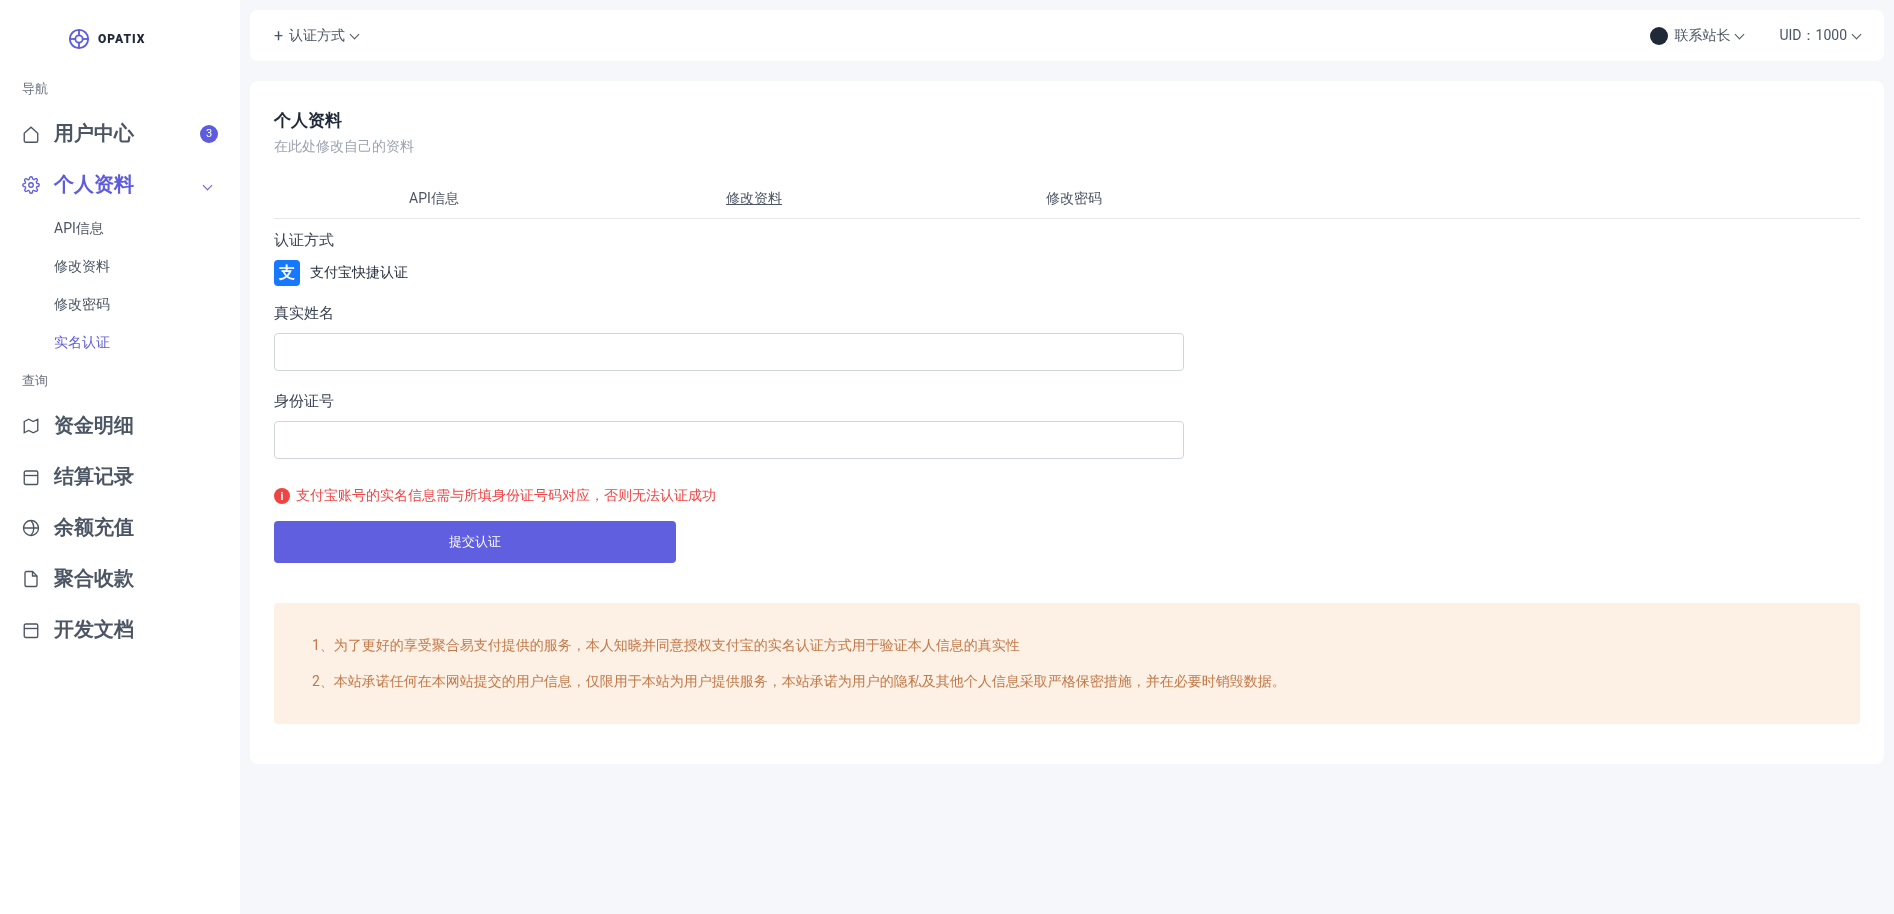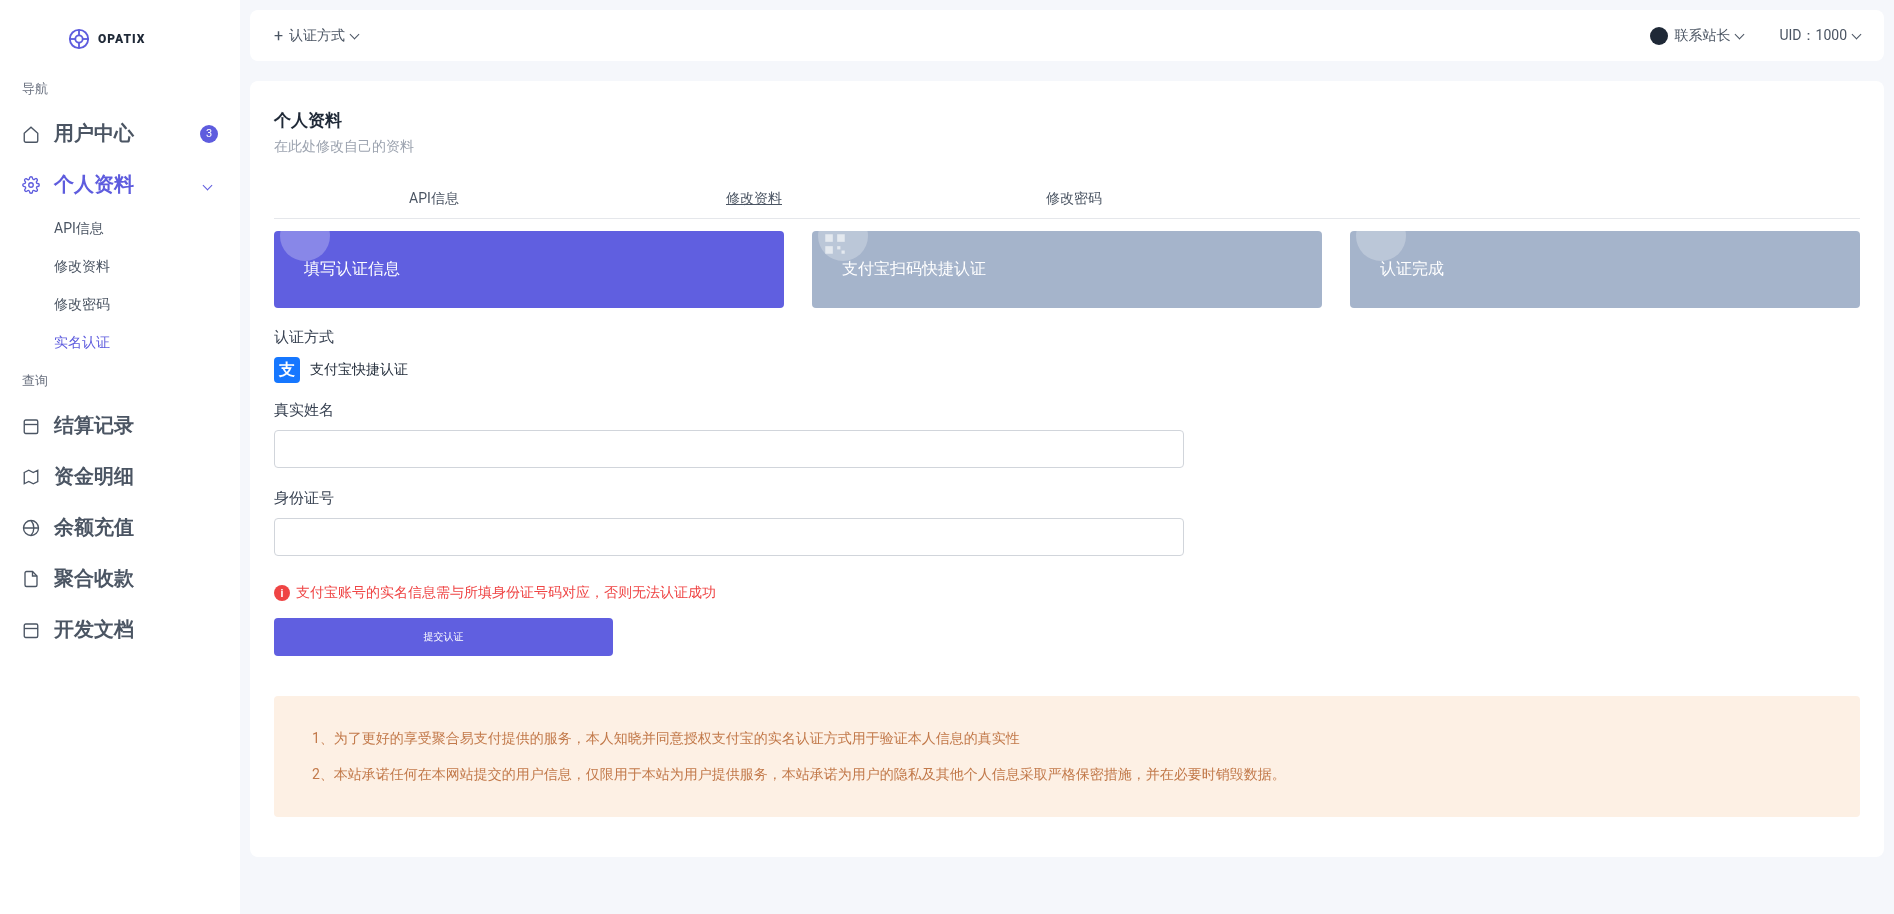--- a/index.html
+++ b/index.html
@@ -256,23 +256,23 @@
       justify-content: center;
       font-size: 11px;
       font-weight: 700;
     }
     
     .submit-btn {
       background: #605fe0;
       color: #fff;
       border: none;
       padding: 12px 0;
-      width: 339px;
+      width: 402px;
       border-radius: 4px;
-      font-size: 10px;
+      font-size: 13px;
       cursor: pointer;
     }
     
     
     .notice {
       margin-top: 40px;
       background: #fdf0e4;
       border-radius: 4px;
       padding: 24px 38px;
       color: #c2794a;
@@ -338,34 +338,34 @@
     <div class="sub-item">修改密码</div>
     <div class="sub-item active">实名认证</div>
   </div>
 
   <div class="nav-section-title">查询</div>
 
 
   <div class="nav-item">
     <span class="icon-slot">
       <svg width="18" height="18" viewBox="0 0 24 24" fill="none" stroke="currentColor" stroke-width="1.8">
+          <polygon points="3 6 9 3 15 6 21 3 21 18 15 21 9 18 3 21"></polygon>
+        </svg>
+    </span>
+    <span class="label">资金明细</span>
+  </div>
+
+  <div class="nav-item">
+    <span class="icon-slot">
+      <svg width="18" height="18" viewBox="0 0 24 24" fill="none" stroke="currentColor" stroke-width="1.8">
           <rect x="3" y="4" width="18" height="18" rx="2"></rect>
           <line x1="3" y1="10" x2="21" y2="10"></line>
         </svg>
     </span>
     <span class="label">结算记录</span>
-  </div>
-
-  <div class="nav-item">
-    <span class="icon-slot">
-      <svg width="18" height="18" viewBox="0 0 24 24" fill="none" stroke="currentColor" stroke-width="1.8">
-          <polygon points="3 6 9 3 15 6 21 3 21 18 15 21 9 18 3 21"></polygon>
-        </svg>
-    </span>
-    <span class="label">资金明细</span>
   </div>
 
   <div class="nav-item">
     <span class="icon-slot">
       <svg width="18" height="18" viewBox="0 0 24 24" fill="none" stroke="currentColor" stroke-width="1.8">
           <circle cx="12" cy="12" r="10"></circle>
           <path d="M2 12h20M12 2a15 15 0 0 1 0 20"></path>
         </svg>
     </span>
     <span class="label">余额充值</span>
@@ -417,38 +417,20 @@
   <div class="content-card">
     <div class="page-heading">个人资料</div>
     <div class="page-sub">在此处修改自己的资料</div>
 
     <div class="tabs">
       <div class="tab">API信息</div>
       <div class="tab underline">修改资料</div>
       <div class="tab">修改密码</div>
     </div>
 
-    <div class="steps">
-      <div class="step active">
-        <span>填写认证信息</span>
-      </div>
-      <div class="step">
-        <svg class="step-icon" viewBox="0 0 24 24" fill="currentColor">
-            <rect x="3" y="3" width="7" height="7"></rect>
-            <rect x="14" y="3" width="7" height="7"></rect>
-            <rect x="3" y="14" width="7" height="7"></rect>
-            <rect x="14" y="14" width="3" height="3"></rect>
-            <rect x="18" y="18" width="3" height="3"></rect>
-          </svg>
-        <span>支付宝扫码快捷认证</span>
-      </div>
-      <div class="step">
-        <span>认证完成</span>
-      </div>
-    </div>
 
     <div class="form-section">
       <div class="form-label">认证方式</div>
       <div class="auth-method">
         <span class="alipay-icon">支</span>
         <span>支付宝快捷认证</span>
       </div>
       
       <div class="form-label">真实姓名</div>
       <input class="text-input" type="text" style="">

